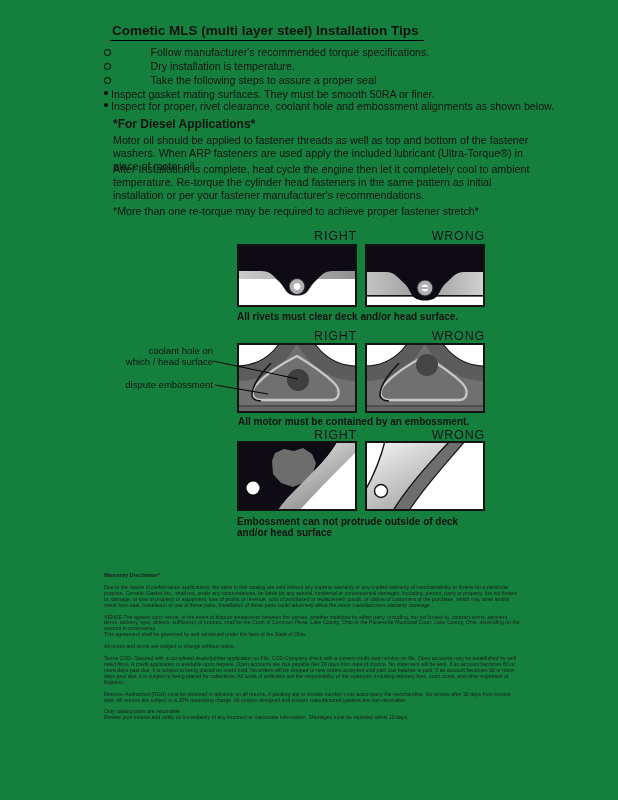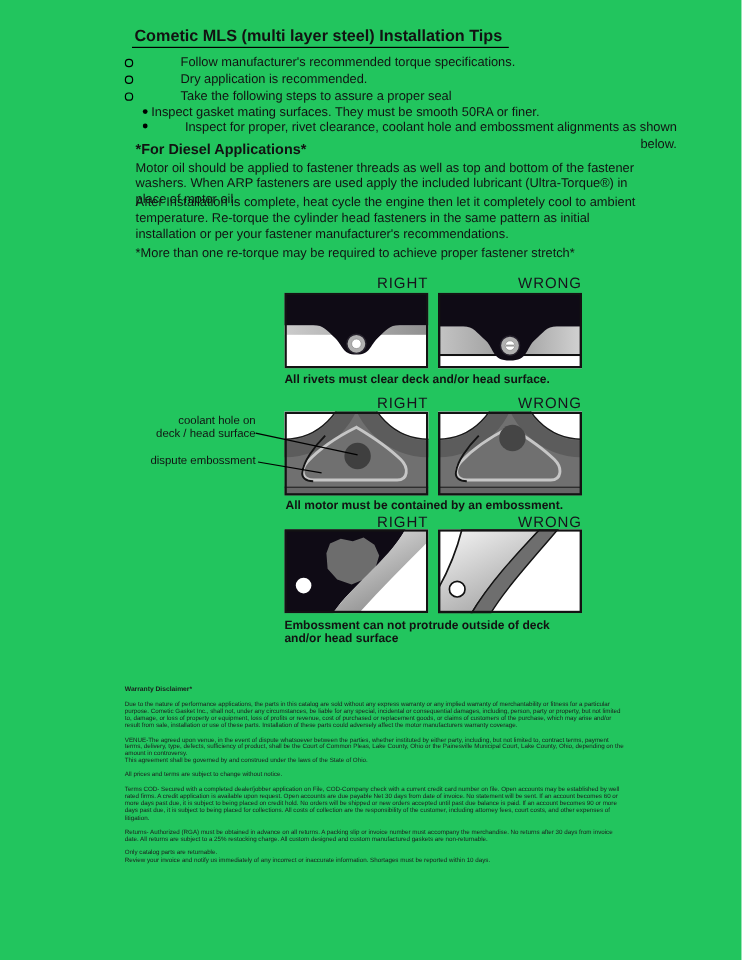--- a/index.html
+++ b/index.html
@@ -1,23 +1,23 @@
 <!DOCTYPE html>
 <html><head>
 <meta charset="utf-8">
 <style>
   html,body{margin:0;padding:0;background:#ffffff;}
-  .page{position:relative;width:618px;height:800px;background:#22c55e;overflow:hidden;
+  .page{position:relative;width:618px;height:800px;background:#15803d;overflow:hidden;
         font-family:"Liberation Sans", sans-serif;color:#121212;}
   .abs{position:absolute;}
   .title{font-size:13.5px;font-weight:bold;border-bottom:1.6px solid #000;padding:0 5px 2px 2px;}
   .bullets{line-height:14px;font-size:10.7px;}
   .bullet-row{display:flex;align-items:flex-start;height:14px;gap:36px;}
   .marker-circle{flex:0 0 auto;width:4.5px;height:4.5px;border:1px solid #000;border-radius:50%;margin:4px 4px 0 0;}
-  .sub-row{display:flex;align-items:flex-start;height:12px;margin-left:15px;text-align:right;}
+  .sub-row{display:flex;align-items:flex-start;height:12px;}
   .marker-dot{flex:0 0 auto;width:4px;height:4px;background:#000;border-radius:50%;margin:4px 3px 0 0;}
   .h2{font-size:12px;font-weight:bold;}
   .para{font-size:10.7px;line-height:13px;width:418px;}
   .rw-label{width:120px;text-align:right;font-size:12.5px;letter-spacing:.8px;color:#17131c;}
   .caption{font-size:10px;font-weight:bold;line-height:11px;}
   .side-label{width:113px;text-align:right;font-size:9.5px;line-height:10.5px;}
   .fineprint{width:416px;font-size:5.2px;line-height:5.9px;color:#1c1c1c;}
   .fineprint p{margin:0 0 6px 0;}
   .fineprint p.tight{margin:0;}
   .fp-head{font-size:5.6px;font-weight:bold;margin:0 0 6px 0;}
@@ -33,21 +33,21 @@
     <span class="title">Cometic MLS (multi layer steel) Installation Tips</span>
   </div>
 
   <div class="abs bullets" style="left:104px;top:45px;width:460px;">
     <div class="bullet-row">
       <span class="marker-circle"></span>
       <span>Follow manufacturer's recommended torque specifications.</span>
     </div>
     <div class="bullet-row">
       <span class="marker-circle"></span>
-      <span>Dry application is recommended.</span>
+      <span>Dry installation is temperature.</span>
     </div>
     <div class="bullet-row">
       <span class="marker-circle"></span>
       <span>Take the following steps to assure a proper seal</span>
     </div>
     <div class="sub-row">
       <span class="marker-dot"></span>
       <span>Inspect gasket mating surfaces.  They must be smooth 50RA or finer.</span>
     </div>
     <div class="sub-row">
@@ -98,21 +98,21 @@
     <rect x="1" y="1" width="118" height="61" fill="none" stroke="#131313" stroke-width="2"></rect>
   </svg>
 
   <div class="abs caption" style="left:237px;top:311px;">All rivets must clear deck and/or head surface.</div>
 
   <div class="abs rw-label" style="left:237px;top:329px;">RIGHT</div>
   <div class="abs rw-label" style="left:365px;top:329px;">WRONG</div>
 
   <div class="abs side-label" style="left:100px;top:346px;">
     <div>coolant hole on</div>
-    <div>deck / head surface</div>
+    <div>which / head surface</div>
   </div>
   <div class="abs side-label" style="left:100px;top:380px;">dispute embossment</div>
 
   <svg class="abs" style="left:237px;top:343px;" width="120" height="70" viewBox="0 0 120 70">
     <rect x="0" y="0" width="120" height="70" fill="#707070"></rect>
     <circle cx="0" cy="-28" r="59" fill="none" stroke="#5c5c5c" stroke-width="14"></circle>
     <circle cx="120" cy="-28" r="59" fill="none" stroke="#5c5c5c" stroke-width="14"></circle>
     <circle cx="0" cy="-28" r="51" fill="#ffffff" stroke="#1a1a1a" stroke-width="1.2"></circle>
     <circle cx="120" cy="-28" r="51" fill="#ffffff" stroke="#1a1a1a" stroke-width="1.2"></circle>
     <rect x="0" y="62.5" width="120" height="1.2" fill="#2e2e2e"></rect>

